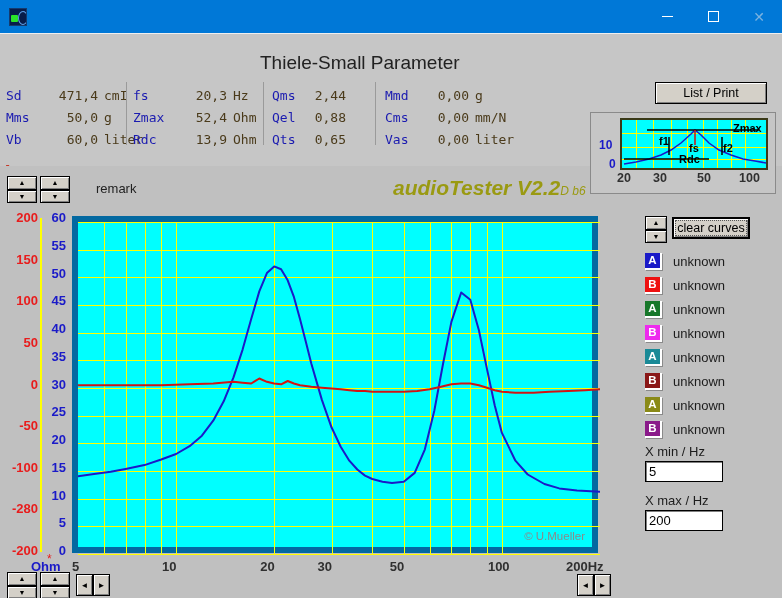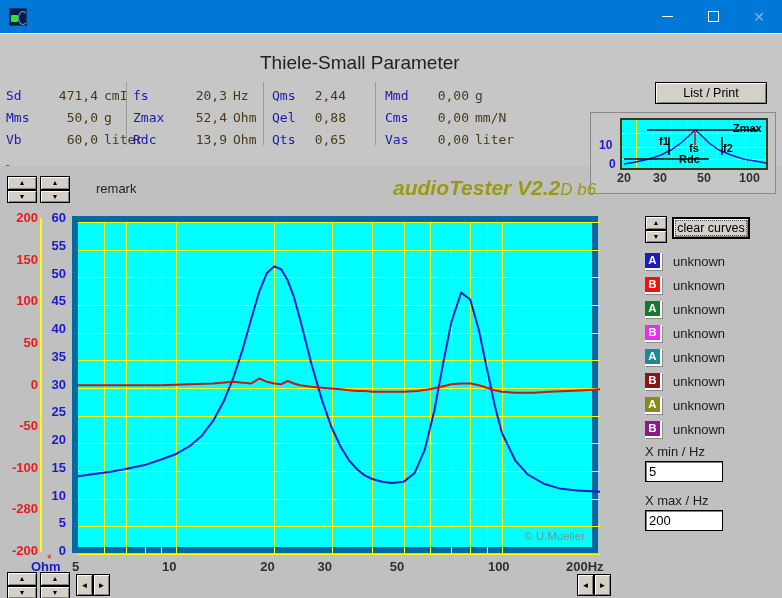--- a/index.html
+++ b/index.html
@@ -116,21 +116,21 @@
   #spin2 { left:40px; top:176px; }
   #remark {
     position:absolute; left:96px; top:181px; font-size:13px; color:#222;
   }
   #logo {
     position:absolute; left:393px; top:176px;
     font-family:"Liberation Sans", sans-serif;
     font-style:italic; font-weight:bold; font-size:21px;
     color:#9a9a12; letter-spacing:0px; white-space:nowrap;
   }
-  #logo .sm { font-size:17px; font-weight:normal; font-style:italic; }
+  #logo .sm { font-size:12px; font-weight:normal; font-style:italic; }
 
   
   #chartwrap { position:absolute; left:0; top:205px; width:640px; height:393px; }
   #plot {
     position:absolute; left:72px; top:11px; width:526px; height:337px;
     background:#00ffff; border:6px solid #0369a1;
   }
   #plotsvg { position:absolute; left:0; top:0; }
   .yaxlabel {
     position:absolute; text-align:right; font-size:13px;

